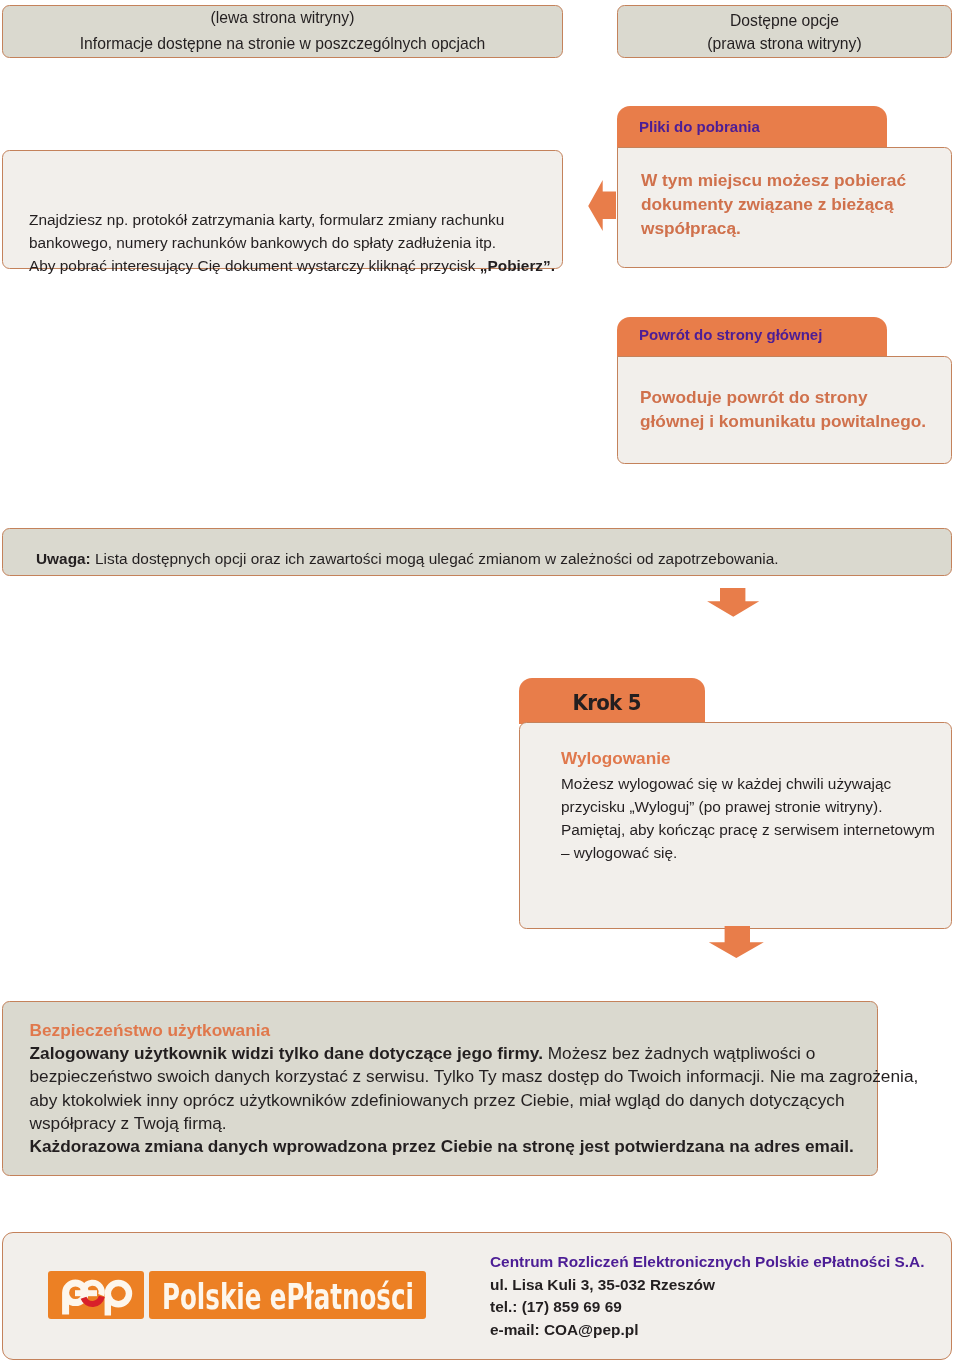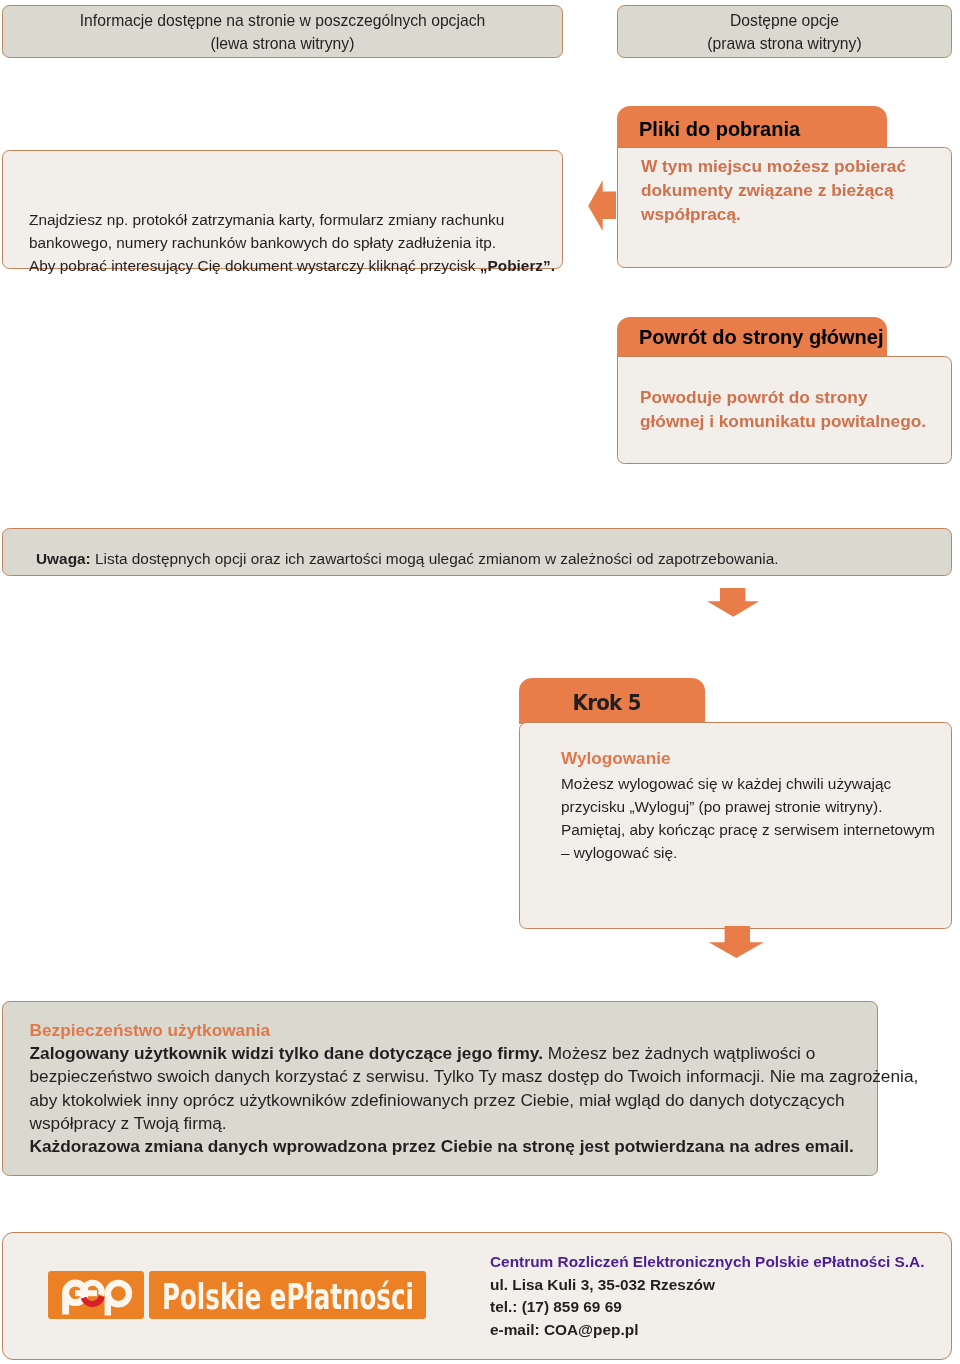--- a/index.html
+++ b/index.html
@@ -4,31 +4,31 @@
 <style>
   html,body{margin:0;padding:0;}
   body{width:960px;height:1364px;background:#fff;font-family:"Liberation Sans",sans-serif;overflow:hidden;position:relative;}
   .page{position:absolute;inset:0;}
   .box{position:absolute;box-sizing:border-box;}
   .grey{background:#dad9cf;border:1.2px solid #c4825b;border-radius:7.5px;}
   .cream{background:#f2efeb;border:1.2px solid #c4825b;border-radius:7.5px;}
   .tab{background:#e87d4a;border-radius:13px 13px 0 0;}
   .hdr{font-size:15.7px;color:#231f20;text-align:center;line-height:23px;}
   .body-txt{font-size:15.4px;color:#231f20;line-height:23px;}
-  .tabtxt{font-size:20px;font-weight:bold;color:#000000;}
+  .tabtxt{font-size:15px;font-weight:bold;color:#4c1d95;}
   .orange-txt{color:#d0714c;font-weight:bold;font-size:17.3px;line-height:24px;}
 </style>
 </head>
 <body>
 
 <div class="page">
 
   <div class="box grey" style="left:2px;top:4.5px;width:561px;height:53.5px;">
+    <div class="hdr">(lewa strona witryny)</div>
     <div class="hdr" style="padding-top:3.5px;">Informacje dostępne na stronie w poszczególnych opcjach</div>
-    <div class="hdr">(lewa strona witryny)</div>
   </div>
 
   <div class="box grey" style="left:617px;top:4.5px;width:335px;height:53.5px;">
     <div class="hdr" style="padding-top:3.5px;">Dostępne opcje</div>
     <div class="hdr">(prawa strona witryny)</div>
   </div>
 
   <div class="box cream" style="left:2px;top:149.5px;width:561px;height:119.5px;">
     <div class="body-txt" style="padding:26px 0 0 26px;margin-top:31px;">
       <div>Znajdziesz np. protokół zatrzymania karty, formularz zmiany rachunku</div>
@@ -39,21 +39,21 @@
 
   <svg class="box" style="left:586px;top:178px;width:32px;height:56px;" viewBox="0 0 32 56">
     <path d="M2.2 28 L16.7 2 L16.7 13.5 L30 13.5 L30 41 L16.7 41 L16.7 53 Z" fill="#e87d4a"></path>
   </svg>
 
   <div class="box tab" style="left:617px;top:106px;width:270px;height:42px;">
     <div class="tabtxt" style="padding:11.5px 0 0 22px;">Pliki do pobrania</div>
   </div>
 
   <div class="box cream" style="left:617px;top:147px;width:335px;height:121px;border-radius:0 7.5px 7.5px 7.5px;">
-    <div class="orange-txt" style="padding:6px 20px 0 23px;">W tym miejscu możesz pobierać dokumenty związane z bieżącą współpracą.</div>
+    <div class="orange-txt" style="padding:20px 20px 0 23px;">W tym miejscu możesz pobierać dokumenty związane z bieżącą współpracą.</div>
   </div>
 
   <div class="box tab" style="left:617px;top:317px;width:270px;height:41px;">
     <div class="tabtxt" style="padding:9px 0 0 22px;">Powrót do strony głównej</div>
   </div>
 
   <div class="box cream" style="left:617px;top:356px;width:335px;height:108px;border-radius:0 7.5px 7.5px 7.5px;">
     <div class="orange-txt" style="padding:28px 15px 0 22px;">Powoduje powrót do strony głównej i komunikatu powitalnego.</div>
   </div>
 

